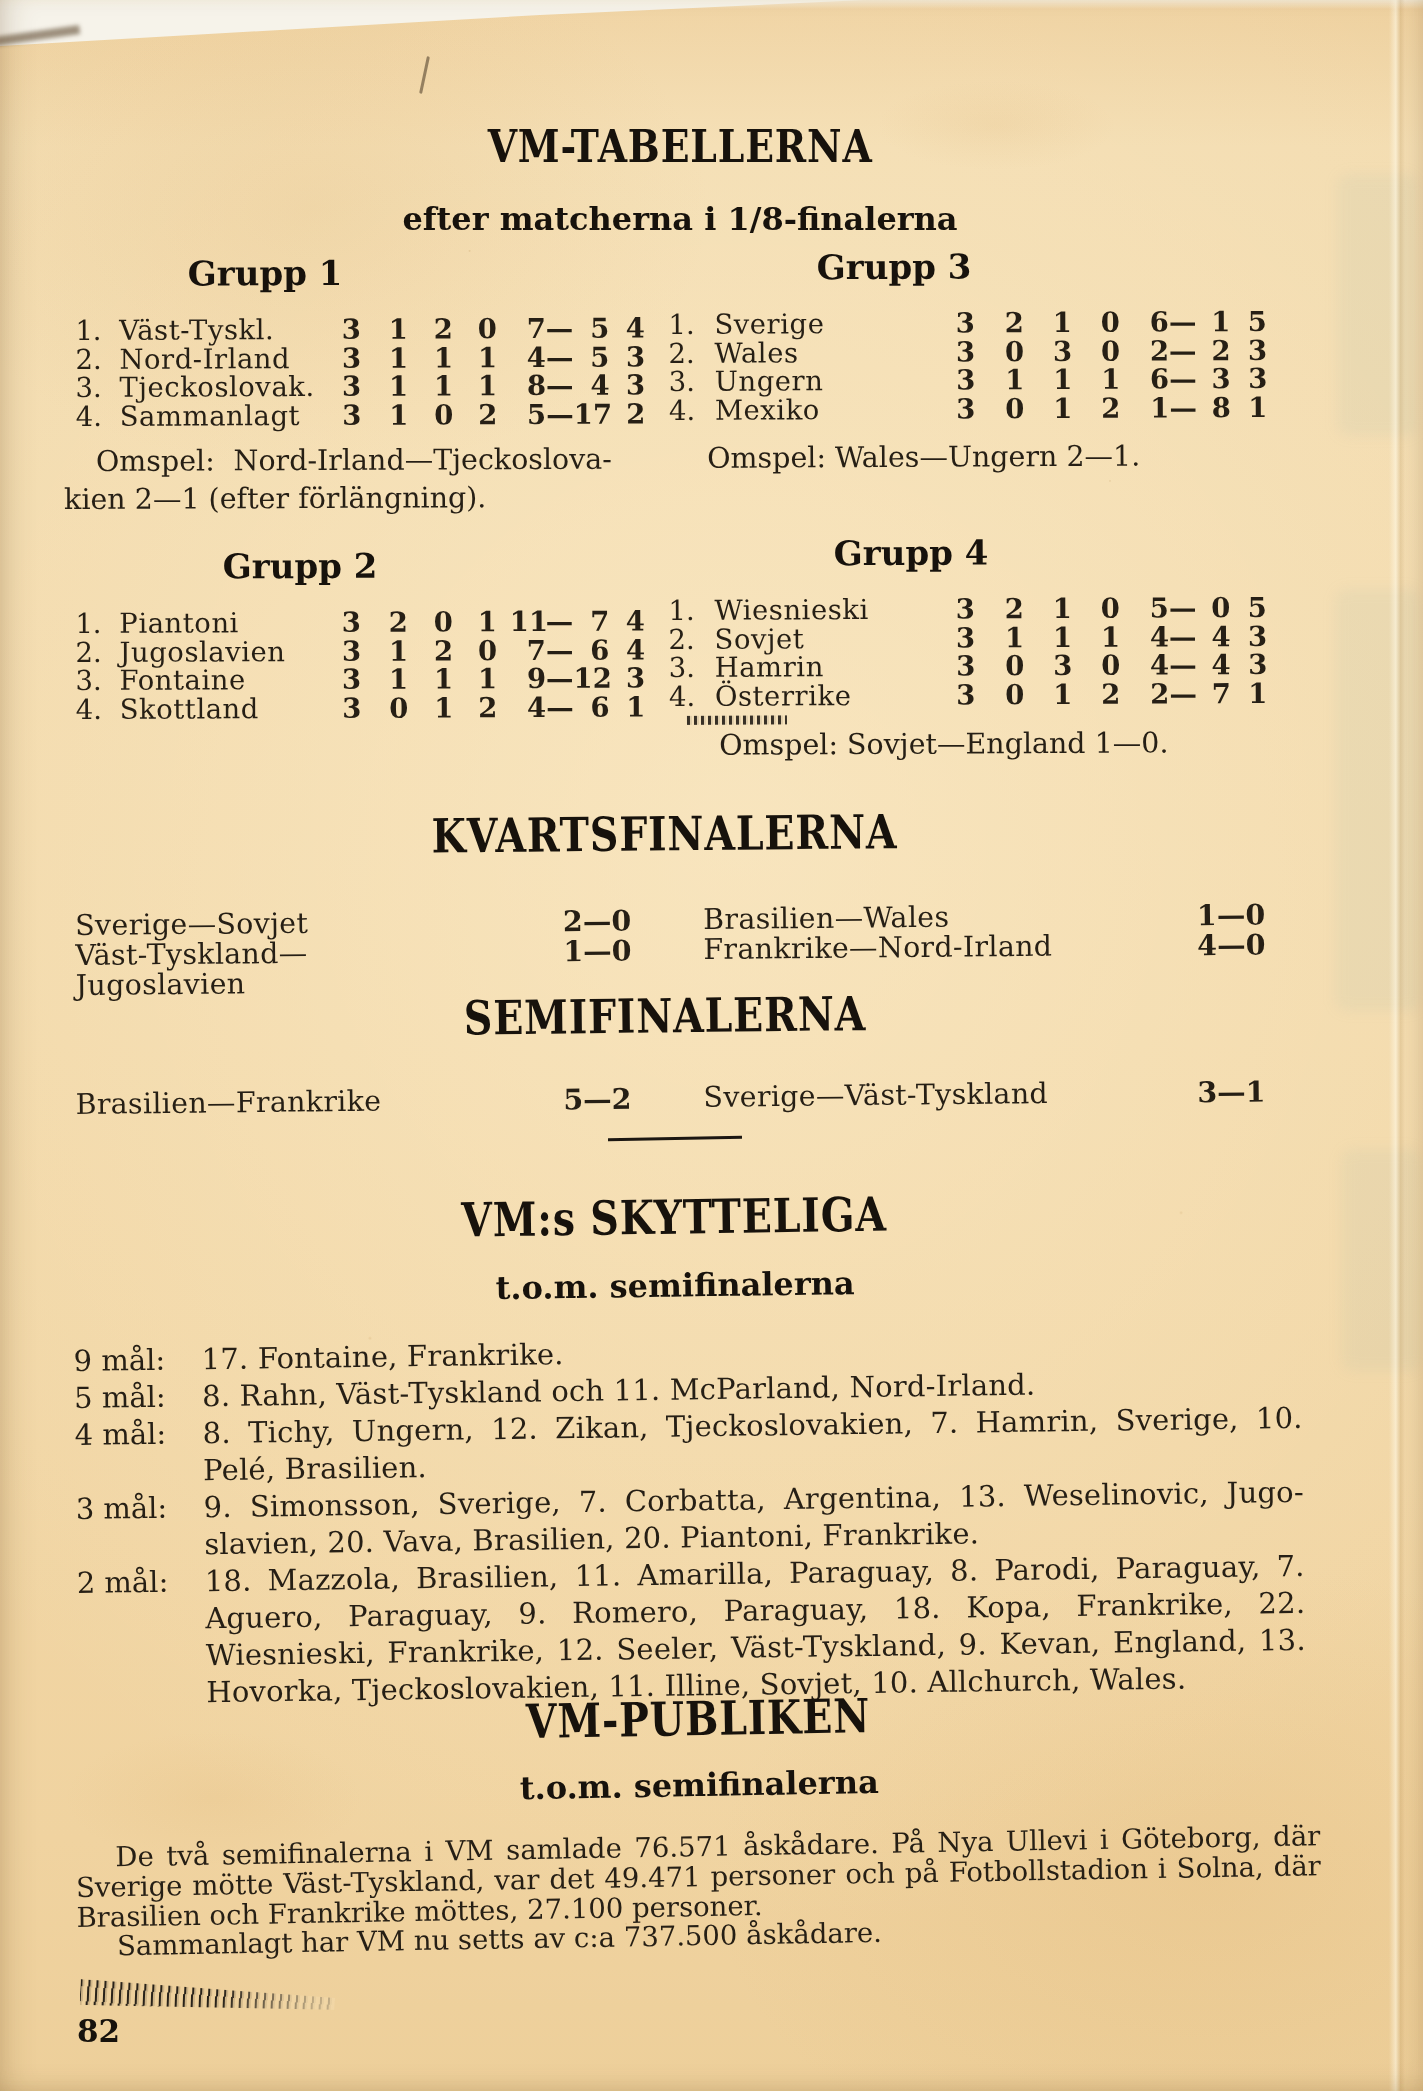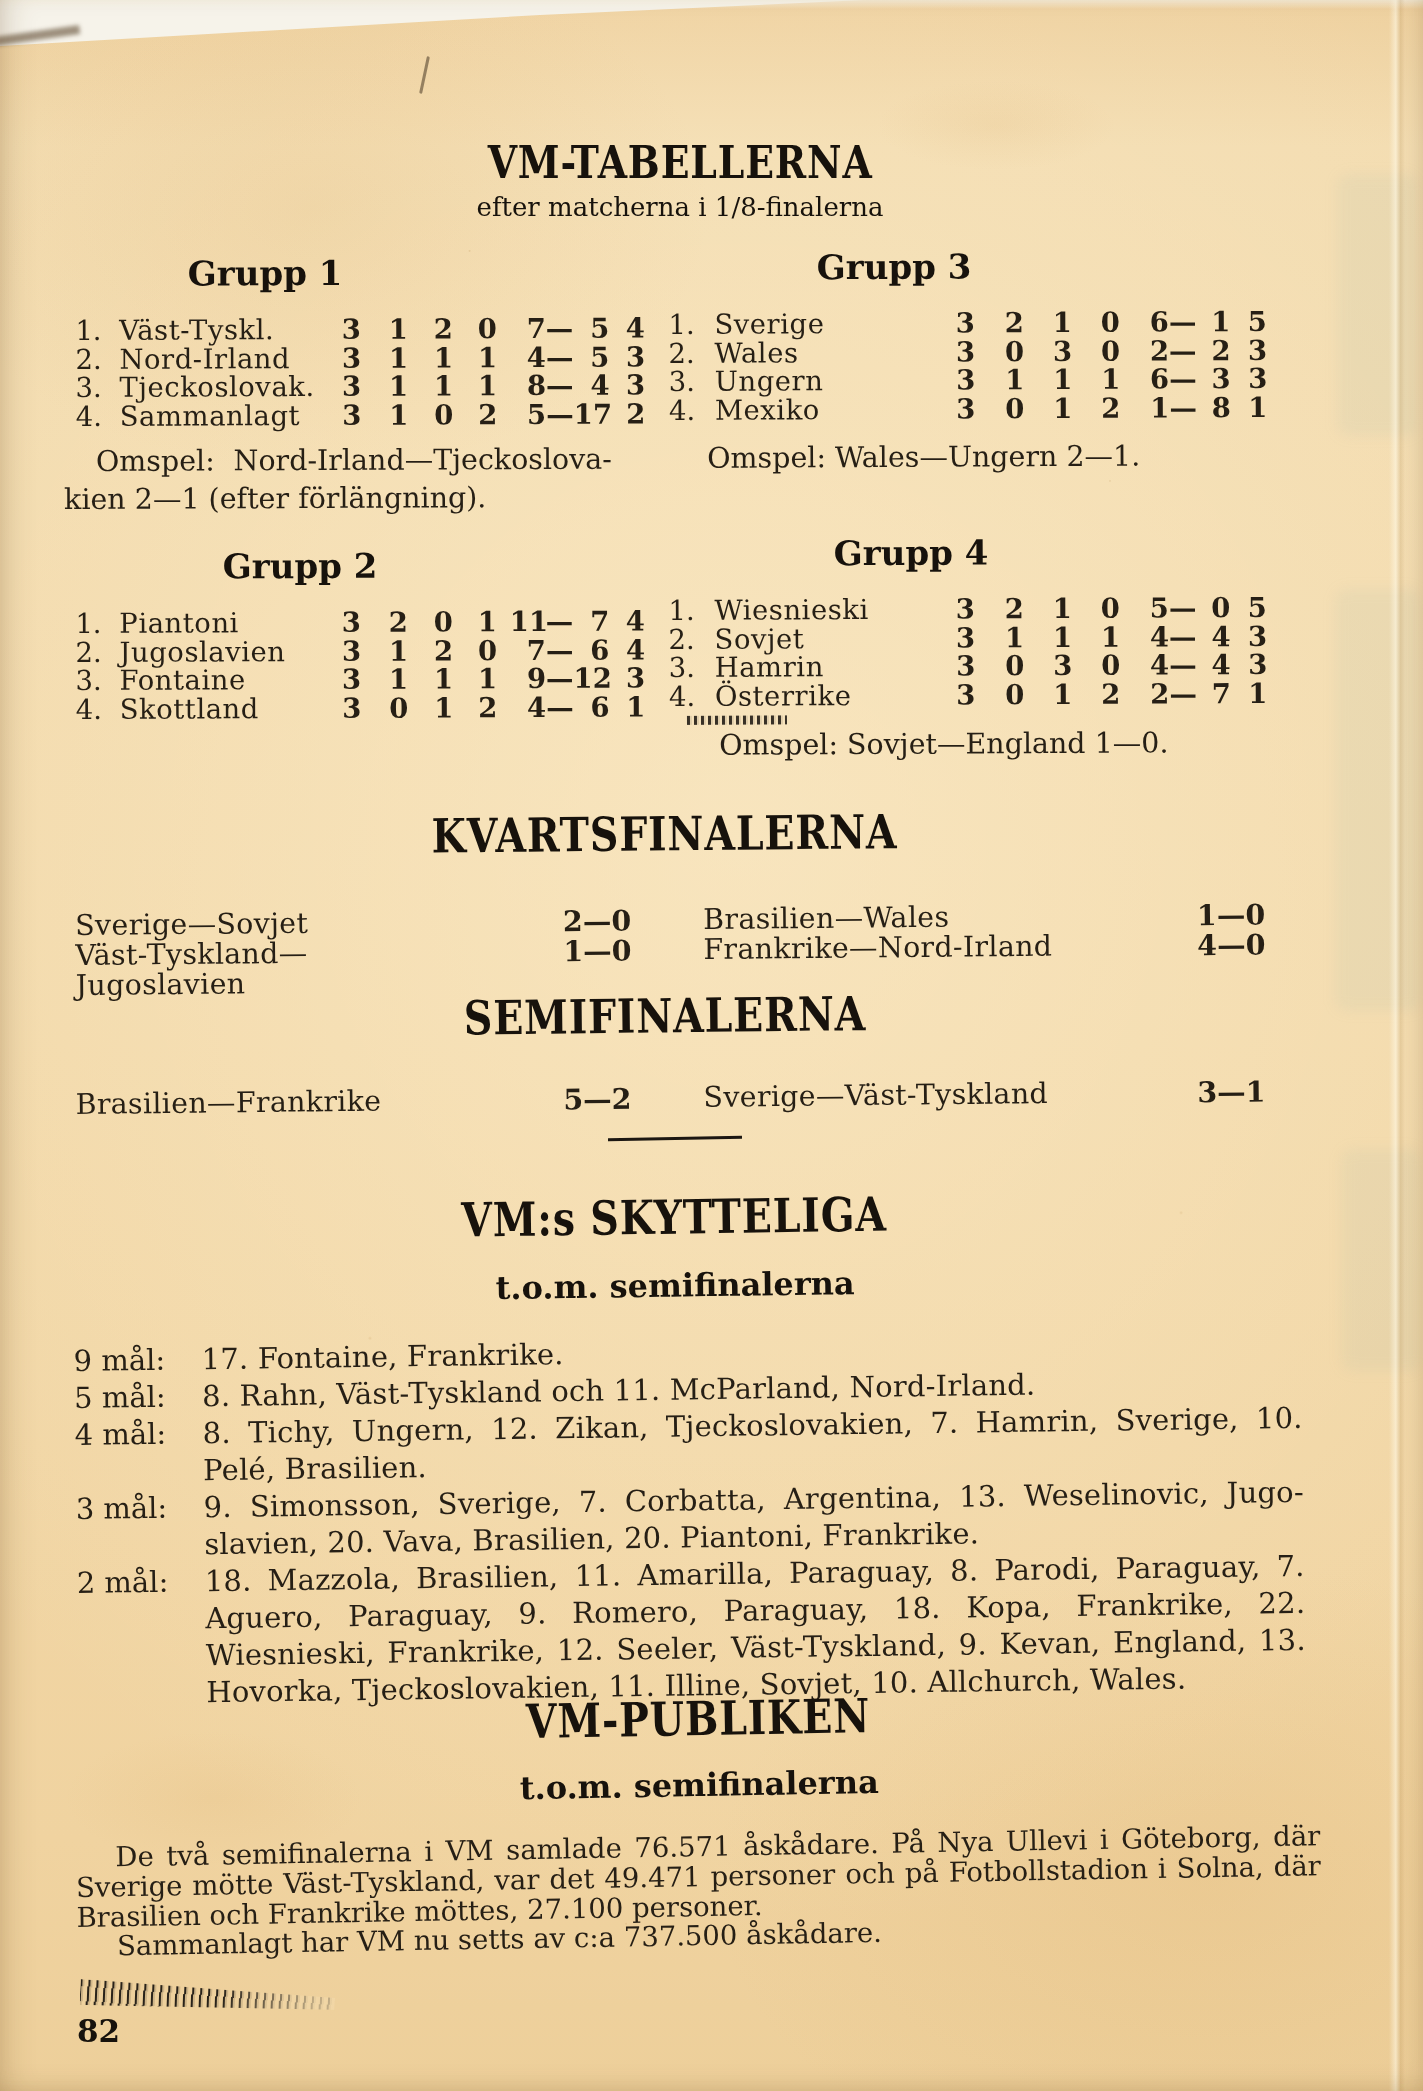--- a/index.html
+++ b/index.html
@@ -30,22 +30,22 @@
     clip-path:polygon(0 0,96% 0,60% 30%,0 92%);}
   .top-strip{position:absolute;top:0;left:0;width:100%;height:9px;background:linear-gradient(180deg,rgba(250,246,233,.75),rgba(250,246,233,0));}
   .edge-dark{position:absolute;top:31px;left:-6px;width:86px;height:9px;background:rgba(84,62,34,.55);transform:rotate(-8deg);filter:blur(2px);}
   .crease{position:absolute;top:0;left:1389px;width:16px;height:100%;
     background:linear-gradient(90deg,transparent,rgba(255,250,232,.55) 42%,rgba(160,120,60,.16) 72%,transparent);}
   .ghost{position:absolute;background:rgba(148,178,168,.10);filter:blur(7px);border-radius:10px;}
   .artifact-stroke{position:absolute;top:56px;left:423px;width:3px;height:38px;background:rgba(72,56,36,.55);transform:rotate(12deg);border-radius:2px;}
 
   .hdr{position:absolute;left:40px;width:1280px;text-align:center;}
   .display{display:inline-block;font-weight:bold;transform:scaleX(.84);transform-origin:center;letter-spacing:1px;color:#17120c;white-space:nowrap;}
-  #title{top:136px;} #title .display{font-size:45px;}
-  #subtitle{top:192px;font-weight:normal;font-size:26px;color:#17120c;}
+  #title{top:120px;} #title .display{font-size:45px;}
+  #subtitle{top:200px;font-weight:bold;font-size:32px;color:#17120c;}
 
   .group{position:absolute;}
   #g1{top:254px;left:75px;width:600px;transform:rotate(-0.25deg);transform-origin:left top;}
   #g3{top:248px;left:668px;width:640px;transform:rotate(-0.3deg);transform-origin:left top;}
   #g2{top:547px;left:75px;width:600px;transform:rotate(-0.25deg);transform-origin:left top;}
   #g4{top:534px;left:668px;width:640px;transform:rotate(-0.3deg);transform-origin:left top;}
   .ghead{font-size:34px;font-weight:bold;text-align:center;color:#17120c;margin:0 0 22px 0;}
   #g1 .ghead{width:380px;} #g2 .ghead{width:450px;}
   #g3 .ghead{width:452px;} #g4 .ghead{width:486px;}
   .trow{display:grid;font-size:27.5px;line-height:28.6px;}

